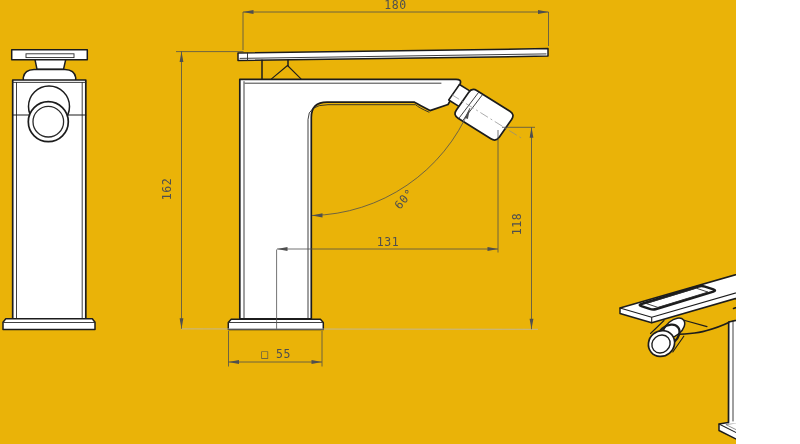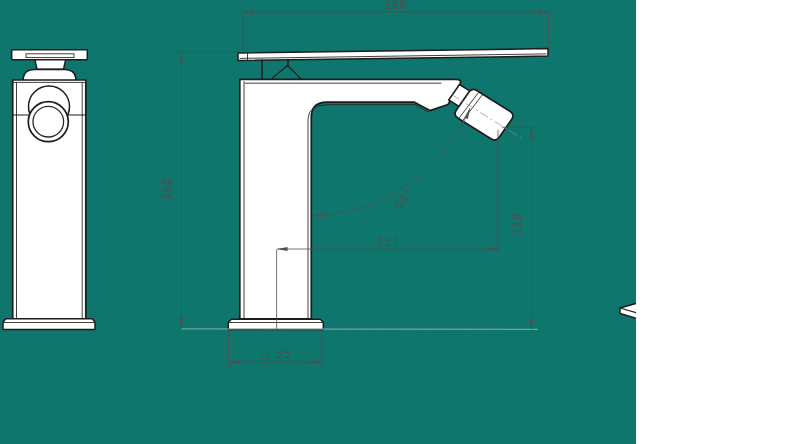--- a/index.html
+++ b/index.html
@@ -1,16 +1,16 @@
 <!DOCTYPE html>
 <html><head>
 <meta charset="utf-8">
 <style>
   html,body{margin:0;padding:0;background:#fff;}
-  .canvas{position:relative;width:636px;height:444px;background:#0f766e;overflow:hidden;
+  .canvas{position:relative;width:736px;height:444px;background:#eab308;overflow:hidden;
           font-family:"DejaVu Sans Mono","Liberation Mono",monospace;}
   svg{display:block;}
   .outline{fill:#fff;stroke:#1c1c1c;stroke-width:1.7;stroke-linejoin:round;stroke-linecap:round;}
   .outline2{fill:#fff;stroke:#1c1c1c;stroke-width:1.5;stroke-linejoin:round;stroke-linecap:round;}
   .edge{fill:none;stroke:#1c1c1c;stroke-width:1.5;stroke-linejoin:round;stroke-linecap:round;}
   .edge-light{fill:none;stroke:#1c1c1c;stroke-width:1.1;stroke-linejoin:round;stroke-linecap:round;}
   .inner{fill:none;stroke:#2a2a2a;stroke-width:0.9;stroke-linecap:round;}
   .thickline{fill:none;stroke:#1c1c1c;stroke-width:2.4;stroke-linejoin:round;}
   .dim{fill:none;stroke:#4f4f4f;stroke-width:0.8;}
   .arrow{fill:#4f4f4f;stroke:none;}

